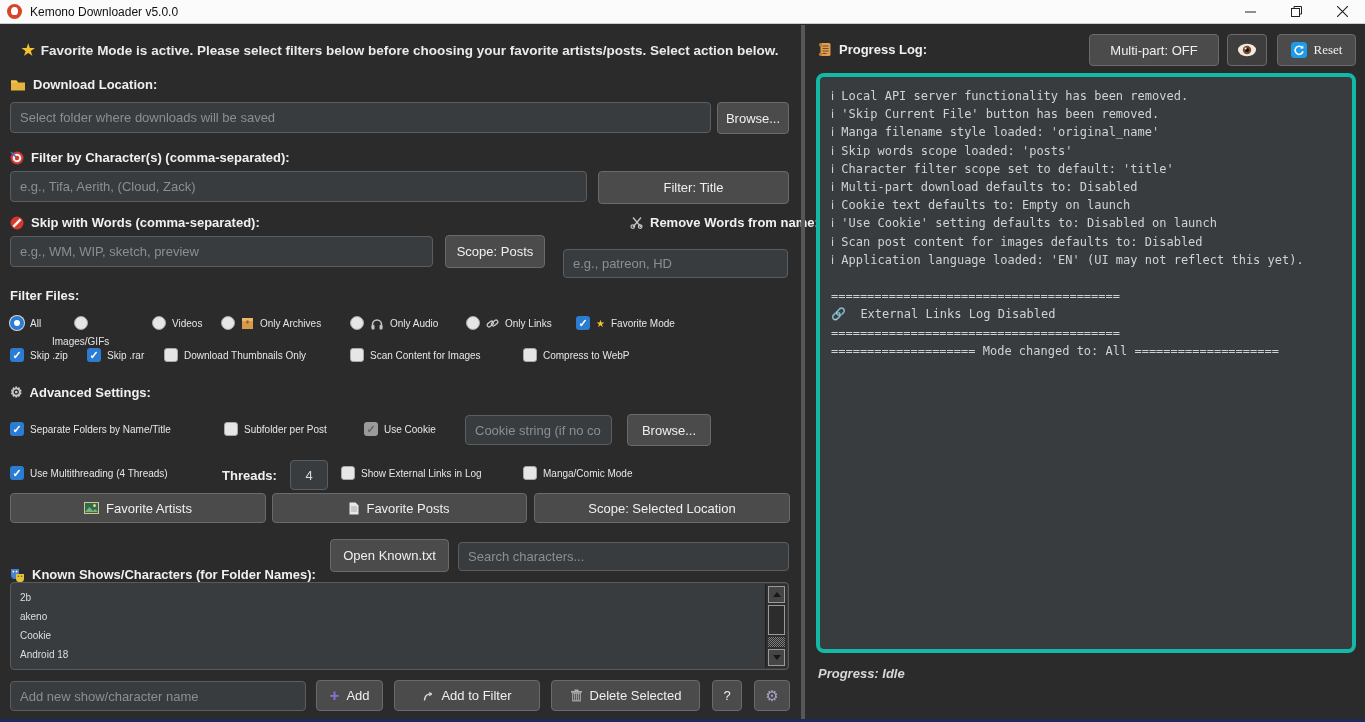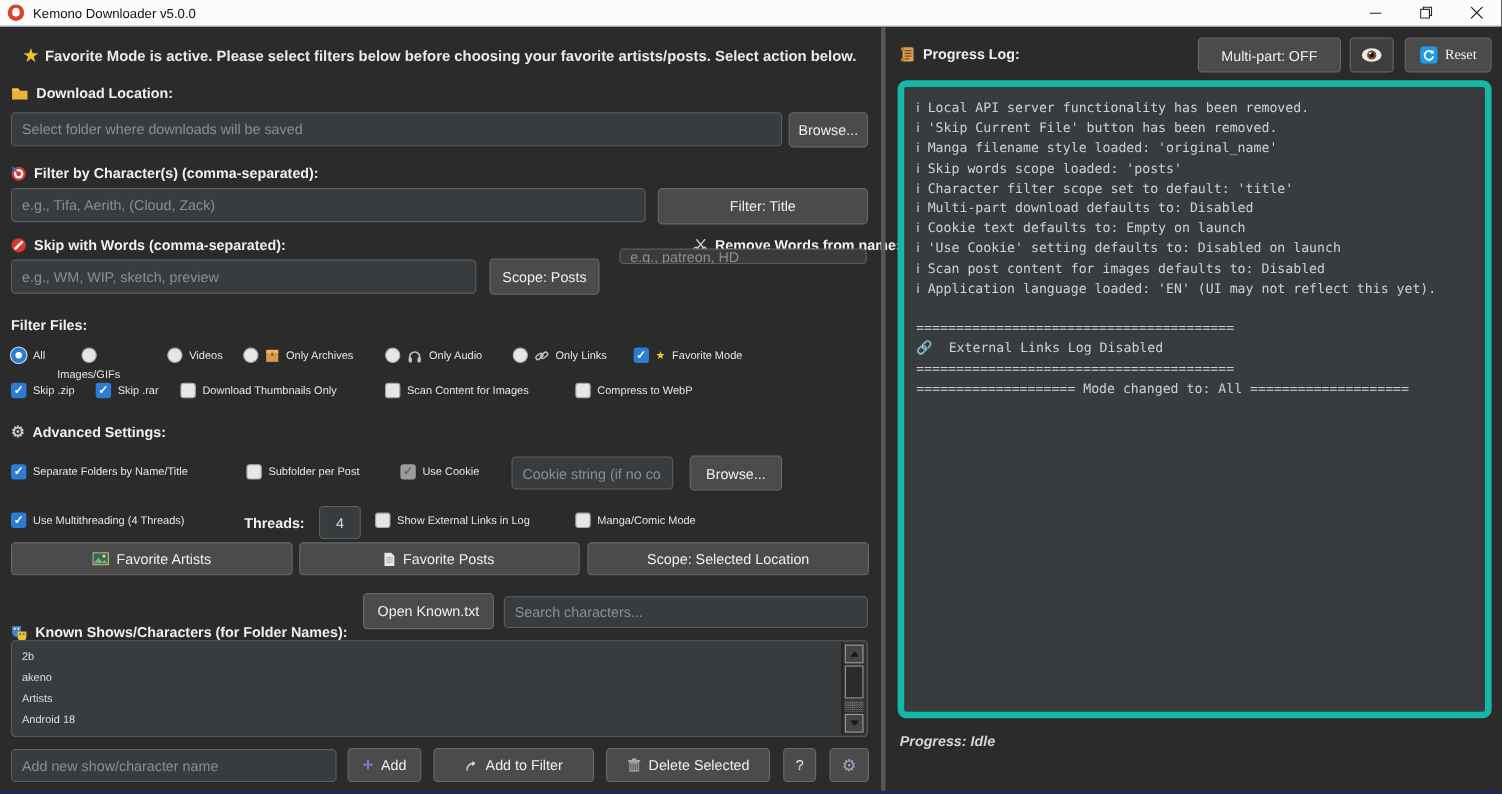--- a/index.html
+++ b/index.html
@@ -61,21 +61,21 @@
             border:1px solid #9a9a9a; display:flex; align-items:center; justify-content:center; }
   .sb-up { top:2px; } .sb-down { bottom:2px; }
   .tri-up { width:0; height:0; border-left:4px solid transparent; border-right:4px solid transparent; border-bottom:5px solid #171717; }
   .tri-down { width:0; height:0; border-left:4px solid transparent; border-right:4px solid transparent; border-top:5px solid #171717; }
   .sb-thumb { position:absolute; left:2px; top:21px; width:17px; height:30px; background:#2c2c2c; border:1px solid #9a9a9a; }
   .sb-track { position:absolute; left:2px; top:53px; width:17px; bottom:21px;
               background-image:conic-gradient(#7d7d7d 90deg, #2c2c2c 90deg 180deg, #7d7d7d 180deg 270deg, #2c2c2c 270deg);
               background-size:2px 2px; }
 
   
-  #log-box { background:#393c3e; border:6px solid #14b8a6; border-radius:8px; padding:10px 11px;
+  #log-box { background:#393c3e; border:4px solid #14b8a6; border-radius:8px; padding:10px 11px;
              font-family:"DejaVu Sans Mono", monospace; font-size:12px; color:#cfd2d4; overflow:hidden; }
   .log-line { white-space:pre; line-height:18.2px; min-height:18.2px; }
   #progress-status { font-size:13px; font-weight:bold; font-style:italic; color:#d6d6d6; }
 
   .ic { display:inline-flex; flex:none; align-items:center; justify-content:center; }
   .star { color:#f2c230; }
   .gear-glyph { color:#c9c9c9; font-size:14px; }
   .plus-glyph { color:#8a6fd8; font-weight:bold; font-size:17px; line-height:1; }
   .gear-purple { color:#a9a2c8; font-size:15px; }
 </style>
@@ -151,21 +151,21 @@
       <svg width="13" height="13">
           <path d="M3 1.5 L11 11 M11 1.5 L3 11" stroke="#c3c6c8" stroke-width="1.3"></path>
           <circle cx="2.8" cy="10.6" r="1.8" fill="none" stroke="#c3c6c8" stroke-width="1.2"></circle>
           <circle cx="10.2" cy="10.6" r="1.8" fill="none" stroke="#c3c6c8" stroke-width="1.2"></circle>
         </svg>
     </span>
     <span>Remove Words from name:</span>
   </div>
   <input class="abs tb" style="left: 10px; top: 211px; width: 423px; height: 31px;" placeholder="e.g., WM, WIP, sketch, preview">
   <div class="abs btn" style="left:445px; top:210px; width:100px; height:33px;">Scope: Posts</div>
-  <input class="abs tb" style="left: 563px; top: 201px; width: 225px; height: 14px;" placeholder="e.g., patreon, HD">
+  <input class="abs tb" style="left: 563px; top: 224px; width: 225px; height: 29px;" placeholder="e.g., patreon, HD">
 
   <div class="abs hlabel" style="left:10px; top:263px;">
     <span>Filter Files:</span>
   </div>
   <div class="abs" style="left:0; top:291px; width:800px; height:18px;">
     <label class="opt abs" style="left:10px;">
       <span class="radio on"></span>
       <span>All</span>
     </label>
     <label class="opt abs" style="left:52px;flex-direction:column;">
@@ -309,21 +309,21 @@
     </span>
     <span>Known Shows/Characters (for Folder Names):</span>
   </div>
   <div class="abs btn" style="left:330px; top:514px; width:119px; height:33px;">Open Known.txt</div>
   <input class="abs tb" style="left: 458px; top: 517px; width: 331px; height: 29px;" placeholder="Search characters...">
 
   <div class="abs" id="known-list" style="left:10px; top:557px; width:779px; height:88px;">
     <div class="items">
       <div class="list-item">2b</div>
       <div class="list-item">akeno</div>
-      <div class="list-item">Artists</div>
+      <div class="list-item">Cookie</div>
       <div class="list-item">Android 18</div>
       <div class="list-item">Android 21</div>
     </div>
     <div id="list-scrollbar">
       <div class="sb-btn sb-up">
           <span class="tri-up"></span>
         </div>
       <div class="sb-thumb"></div>
       <div class="sb-track"></div>
       <div class="sb-btn sb-down">

